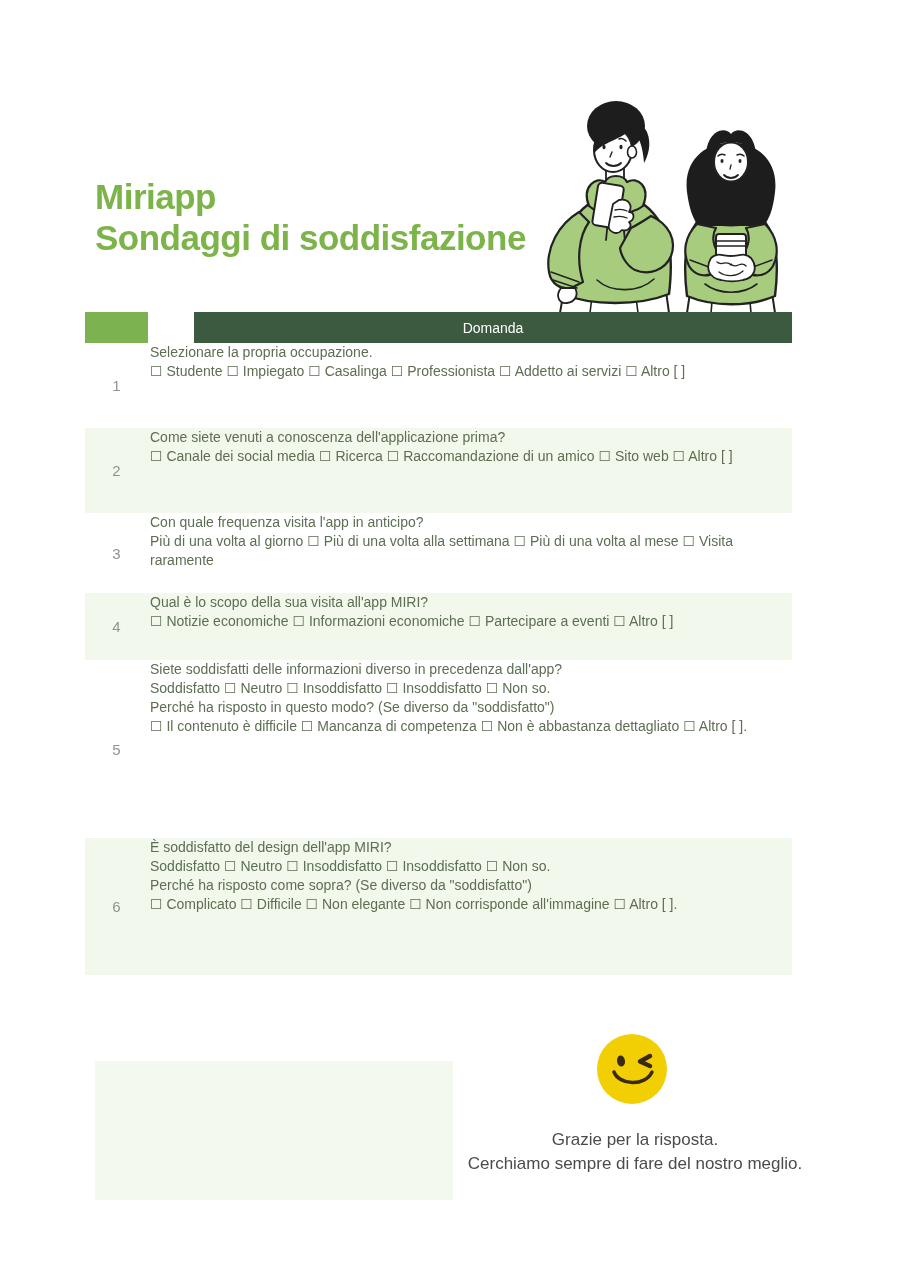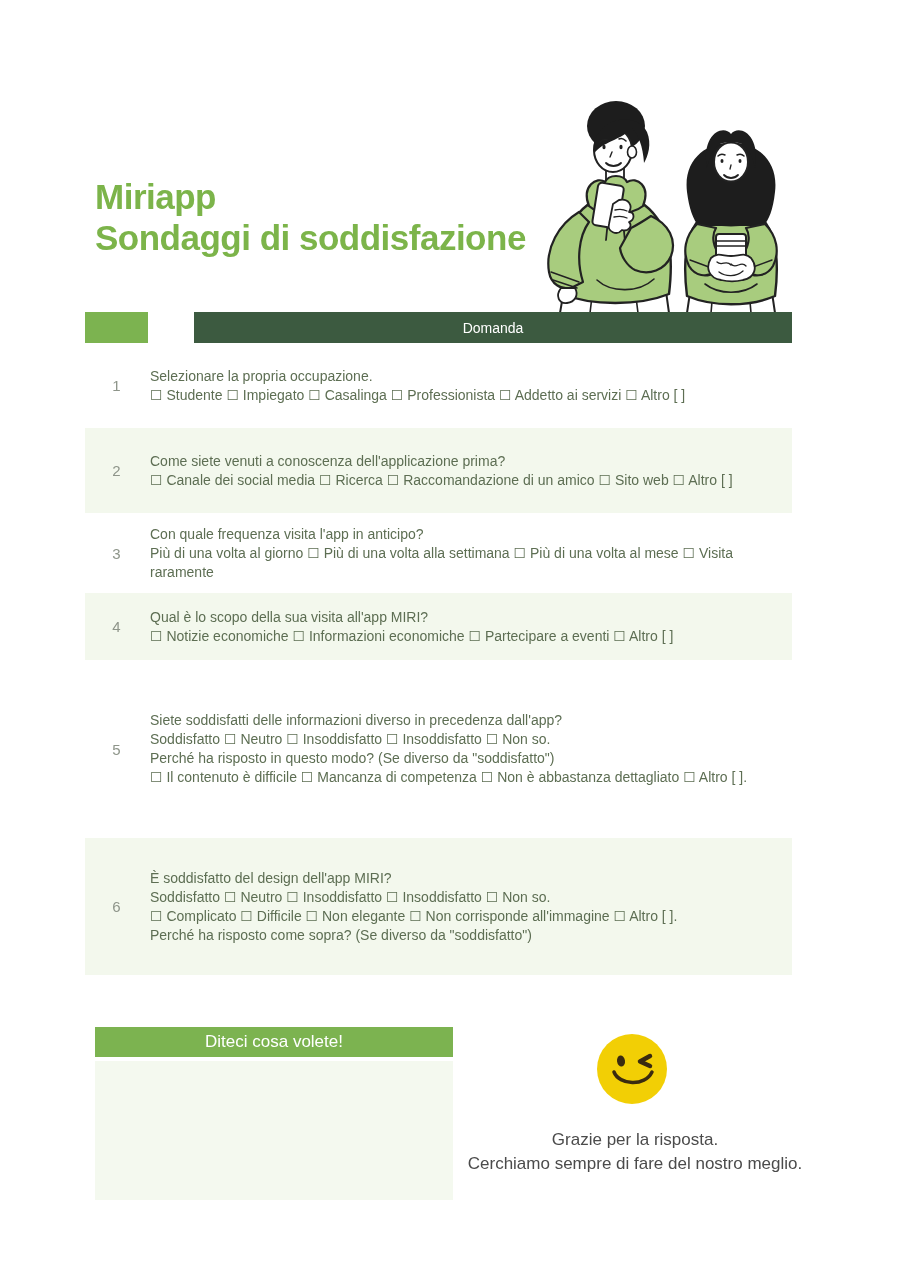--- a/index.html
+++ b/index.html
@@ -38,21 +38,21 @@
     display:flex;align-items:center;justify-content:center;
     font-size:14px;
   }
   .trow{display:flex;}
   .trow.tint{background:var(--row-tint);}
   .num-cell{
     width:63px;display:flex;align-items:center;justify-content:center;
     color:var(--number-gray);font-size:15px;
   }
   .q-cell{
-    flex:1;display:flex;flex-direction:column;justify-content:center;
+    flex:1;display:flex;flex-direction:column;justify-content:flex-start;
     padding:0 10px 0 2px;color:var(--text-green);
     font-size:14px;line-height:19px;
   }
   .h85{height:85px;} .h80{height:80px;} .h67{height:67px;} .h178{height:178px;} .h137{height:137px;}
   
   .feedback-bar{
     position:absolute;left:95px;top:1027px;width:358px;height:30px;
     background:var(--accent-green);color:#fff;
     display:flex;align-items:center;justify-content:center;font-size:17px;
   }
@@ -203,27 +203,26 @@
         <div>Perché ha risposto in questo modo? (Se diverso da "soddisfatto")</div>
         <div>☐ Il contenuto è difficile ☐ Mancanza di competenza ☐ Non è abbastanza dettagliato ☐ Altro [ ].</div>
       </div>
     </div>
 
     <div class="trow h137 tint">
       <div class="num-cell">6</div>
       <div class="q-cell">
         <div>È soddisfatto del design dell'app MIRI?</div>
         <div>Soddisfatto ☐ Neutro ☐ Insoddisfatto ☐ Insoddisfatto ☐ Non so.</div>
+        <div>Perché ha risposto come sopra? (Se diverso da "soddisfatto")</div>
         <div>☐ Complicato ☐ Difficile ☐ Non elegante ☐ Non corrisponde all'immagine ☐ Altro [ ].</div>
-        <div>Perché ha risposto come sopra? (Se diverso da "soddisfatto")</div>
       </div>
     </div>
   </div>
 
-  <div class="feedback-bar">Diteci cosa volete!</div>
   <div class="feedback-box"></div>
 
   <svg class="smiley" viewBox="0 0 76 76" xmlns="http://www.w3.org/2000/svg">
     <circle cx="38" cy="37" r="35" fill="#f2cf05"></circle>
     <ellipse cx="27" cy="29" rx="4" ry="5.5" fill="#3a2b10" transform="rotate(-8 27 29)"></ellipse>
     <path d="M56,24 L46,29.5 L56,34" fill="none" stroke="#3a2b10" stroke-width="4.5" stroke-linecap="round" stroke-linejoin="round"></path>
     <path d="M20,40 C25,53 51,55 58,40" fill="none" stroke="#3a2b10" stroke-width="3.5" stroke-linecap="round"></path>
   </svg>
 
   <div class="thanks">

